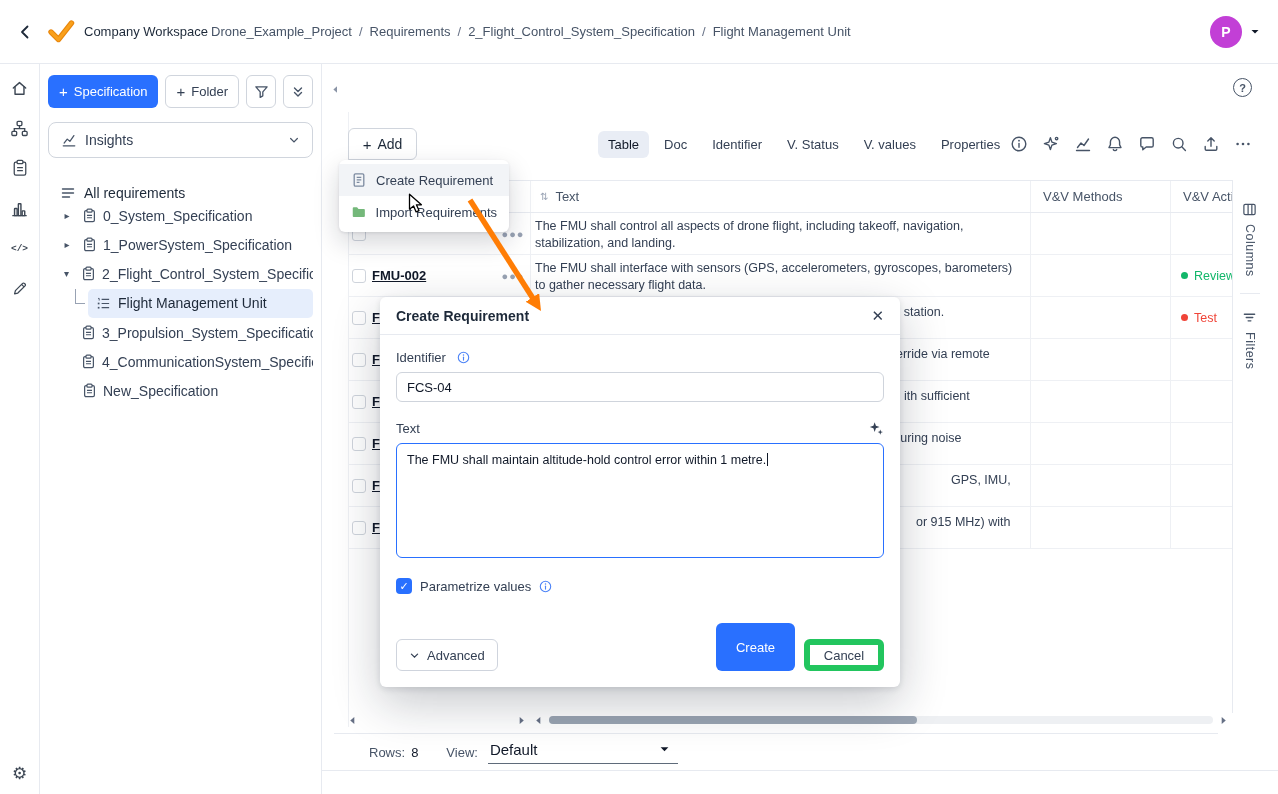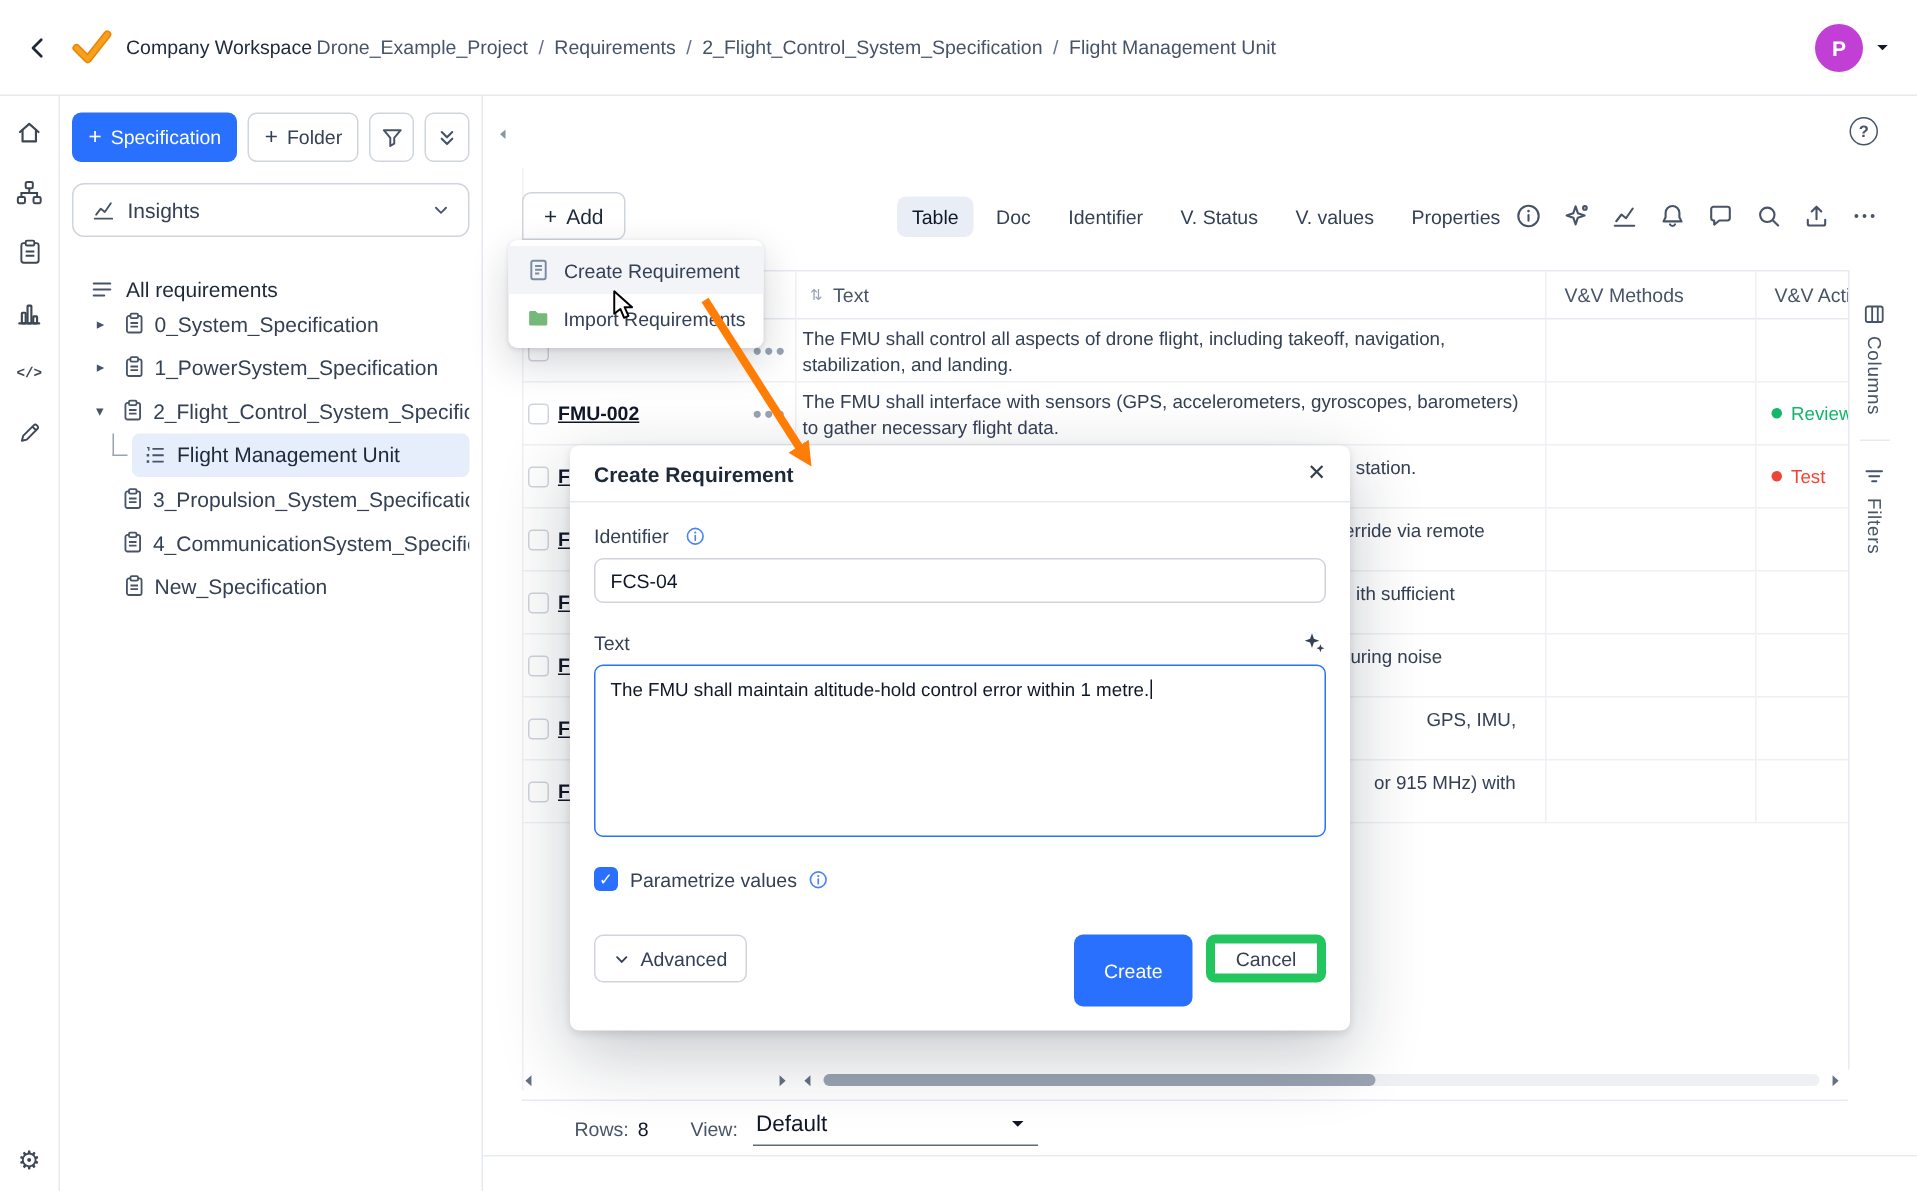--- a/index.html
+++ b/index.html
@@ -76,21 +76,21 @@
 .vtext{writing-mode:vertical-rl;font-size:12.5px;letter-spacing:.5px}
 .rail-sep{width:20px;height:1px;background:#e7eaf0;margin:16px 0}
 
 .hscroll{position:absolute;top:649px;height:14px;display:flex;align-items:center;gap:6px}
 .hs-left{left:26px;width:178px}
 .hs-right{left:212px;width:694px}
 .track{flex:1;height:8px;border-radius:4px;background:#eef0f3;position:relative}
 .hs-left .track{background:transparent}
 .thumb{position:absolute;left:0;top:0;height:8px;width:368px;background:#9aa4b2;border-radius:4px}
 
-.footerbar{position:absolute;left:26px;top:669px;width:884px;height:37px;border-top:1px solid #e7eaf0;display:flex;align-items:center;padding-left:35px;font-size:13px;color:#475467;background:#fff}
+.footerbar{position:absolute;left:12px;top:669px;width:884px;height:37px;border-top:1px solid #e7eaf0;display:flex;align-items:center;padding-left:35px;font-size:13px;color:#475467;background:#fff}
 .rows-value{color:#101828;margin-left:6px}
 .view-label{margin-left:28px}
 .view-select{margin-left:10px;width:190px;border-bottom:1px solid #5f6b7a;display:flex;align-items:center;justify-content:space-between;font-size:15px;color:#101828;padding:1px 8px 5px 2px}
 .bottom-line{position:absolute;left:0;top:706px;width:956px;height:1px;background:#e7eaf0}
 
 .dropdown{position:absolute;left:17px;top:96px;width:170px;background:#fff;border-radius:6px;box-shadow:0 1px 3px rgba(16,24,40,.1),0 10px 26px rgba(16,24,40,.18);padding:4px 0;z-index:40}
 .menu-item{height:32px;display:flex;align-items:center;gap:9px;padding:0 12px;font-size:13px;color:#344054;white-space:nowrap}
 .menu-item.hovered{background:#f2f4f7}
 
 .modal{position:absolute;left:58px;top:233px;width:520px;background:#fff;border-radius:6px;box-shadow:0 2px 6px rgba(16,24,40,.12),0 16px 48px rgba(16,24,40,.24);z-index:50}
@@ -98,21 +98,21 @@
 .modal-title{font-size:14px;font-weight:700;color:#1d2939}
 .modal-close{font-size:15px;color:#344054;line-height:1}
 .modal-body{padding:15px 16px 16px}
 .field-label{display:flex;align-items:center;gap:11px;font-size:13px;color:#344054;margin-bottom:7px}
 .text-input{width:100%;height:30px;border:1px solid #cfd4dc;border-radius:6px;padding:0 10px;font-size:13px;color:#101828;font-family:inherit;outline:none;background:#fff}
 .text-label-row{display:flex;align-items:center;justify-content:space-between;margin:18px 0 7px}
 .textarea{height:115px;border:1.5px solid #2970ff;border-radius:6px;padding:8px 10px;font-size:12.5px;line-height:16px;color:#101828}
 .caret-bar{display:inline-block;width:1px;height:13px;background:#101828;margin-left:1px;vertical-align:-2px}
 .param-row{display:flex;align-items:center;gap:8px;margin-top:20px;font-size:13px;color:#344054}
 .checkbox-on{width:16px;height:16px;background:#2970ff;border-radius:4px;color:#fff;font-size:11px;display:flex;align-items:center;justify-content:center}
-.modal-actions{display:flex;align-items:flex-start;margin-top:29px}
+.modal-actions{display:flex;align-items:flex-end;margin-top:29px}
 .btn-advanced{height:32px;border:1px solid #cfd4dd;border-radius:6px;background:#fff;padding:0 12px;font-size:13px;color:#344054;display:flex;align-items:center;gap:7px}
 .btn-create{margin-left:auto;height:48px;width:79px;background:#2970ff;color:#fff;border-radius:6px;font-size:13px}
 .btn-cancel{margin-left:9px;height:32px;width:80px;background:#fff;border:6px solid #22c55e;border-radius:6px;font-size:13px;color:#344054}
 
 .cursor-svg{position:absolute;left:86px;top:129px;z-index:80;pointer-events:none}
 .annot-arrow{position:absolute;left:140px;top:128px;z-index:70;pointer-events:none}
 </style>
 </head>
 <body>
 

